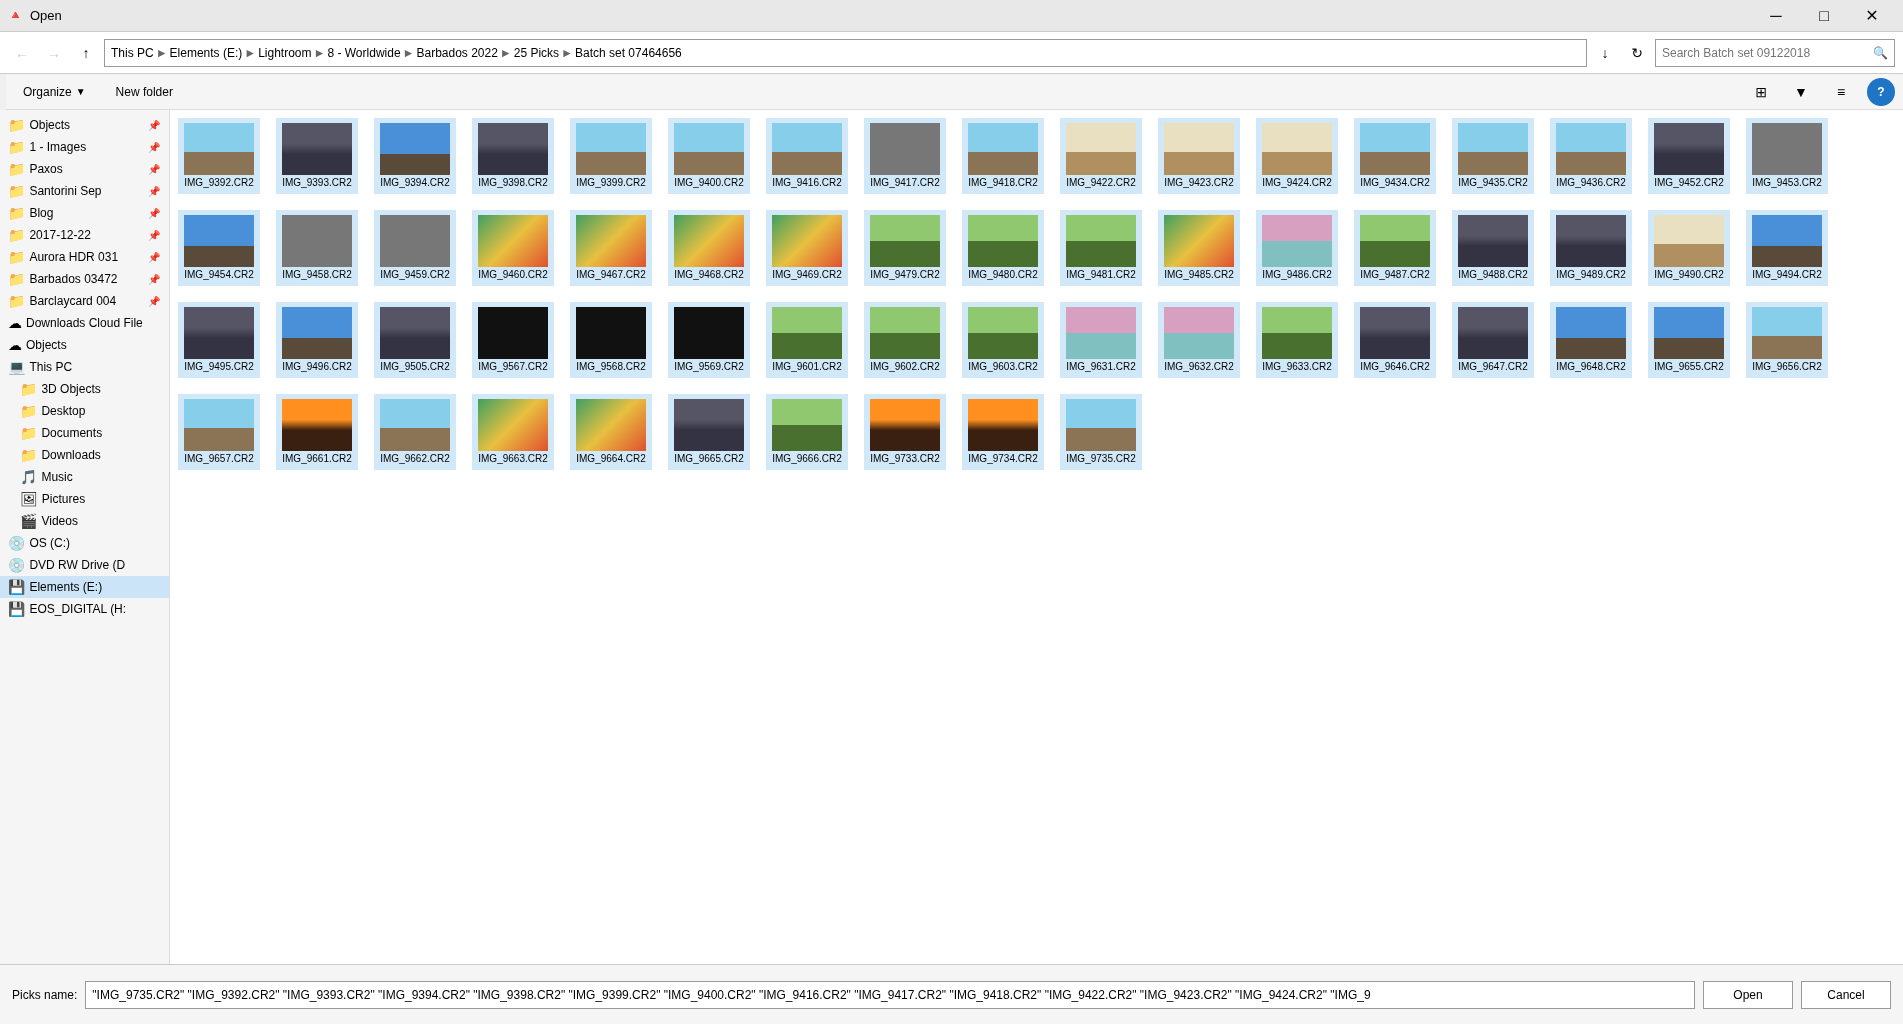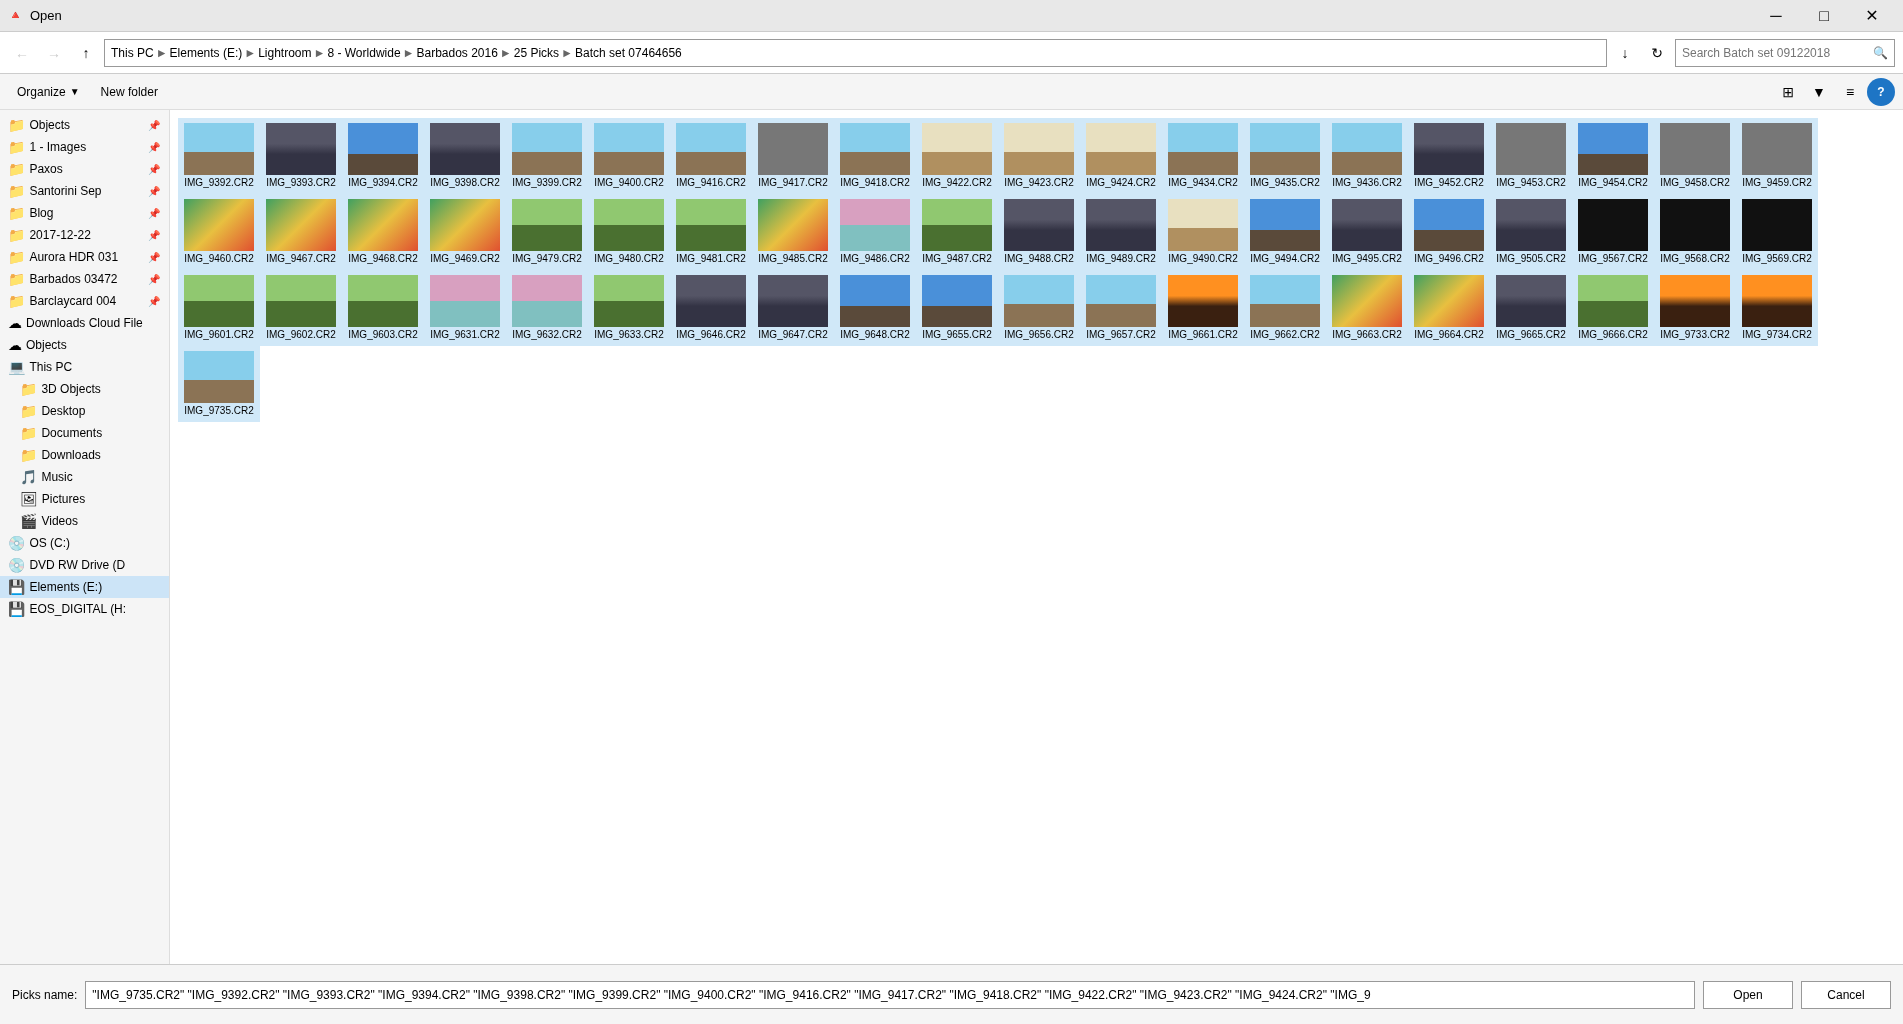--- a/index.html
+++ b/index.html
@@ -37,36 +37,37 @@
     .nav-btn.disabled { color: #ccc; cursor: default; }
     .breadcrumb-bar {
       flex: 1; height: 28px; border: 1px solid #999; background: #fff; display: flex; align-items: center; padding: 0 6px; font-size: 12px; overflow: hidden;
     }
     .breadcrumb-sep { color: #666; margin: 0 2px; }
     .breadcrumb-item { color: #000; cursor: pointer; white-space: nowrap; }
     .refresh-btn {
       width: 28px; height: 28px; border: 1px solid transparent; background: transparent; cursor: pointer; display: flex; align-items: center; justify-content: center; font-size: 14px;
     }
     .search-box {
-      width: 220px; height: 28px; border: 1px solid #999; background: #fff; display: flex; align-items: center; padding: 0 6px;
+      width: 240px; height: 28px; border: 1px solid #999; background: #fff; display: flex; align-items: center; padding: 0 6px;
     }
     .search-box input {
       border: none; outline: none; flex: 1; font-size: 12px; background: transparent;
     }
     .search-icon { color: #666; font-size: 12px; }
 
     
     .toolbar {
       background: #f5f5f5;
       height: 36px;
       display: flex;
       align-items: center;
       padding: 0 8px;
       border-bottom: 1px solid #ddd;
-      gap: 3px;
+      gap: 12px;
+      margin-left: 6px;
     }
     .toolbar-btn {
       height: 28px; padding: 0 8px; border: 1px solid transparent; background: transparent; cursor: pointer; display: flex; align-items: center; gap: 4px; font-size: 12px; border-radius: 2px;
     }
     .toolbar-dropdown { font-size: 10px; }
     .view-btn {
       width: 28px; height: 28px; border: 1px solid transparent; background: transparent; cursor: pointer; display: flex; align-items: center; justify-content: center; font-size: 14px;
     }
     .help-btn {
       width: 28px; height: 28px; border: 1px solid transparent; background: #1e75c5; color: white; cursor: pointer; display: flex; align-items: center; justify-content: center; border-radius: 50%; font-size: 12px; font-weight: bold;
@@ -97,21 +98,21 @@
 
     
     .file-area {
       flex: 1;
       background: #fff;
       overflow-y: auto;
       padding: 8px;
       display: flex;
       flex-wrap: wrap;
       align-content: flex-start;
-      gap: 0;
+      gap: 16px;
     }
     .file-item {
       width: 82px;
       display: flex;
       flex-direction: column;
       align-items: center;
       padding: 4px;
       cursor: pointer;
       border: 1px solid transparent;
       background: #d0e8f8;
@@ -168,21 +169,21 @@
   <button class="nav-btn">↑</button>
   <div class="breadcrumb-bar">
     <span class="breadcrumb-item">This PC</span>
     <span class="breadcrumb-sep">►</span>
     <span class="breadcrumb-item">Elements (E:)</span>
     <span class="breadcrumb-sep">►</span>
     <span class="breadcrumb-item">Lightroom</span>
     <span class="breadcrumb-sep">►</span>
     <span class="breadcrumb-item">8 - Worldwide</span>
     <span class="breadcrumb-sep">►</span>
-    <span class="breadcrumb-item">Barbados 2016</span>
+    <span class="breadcrumb-item">Barbados 2022</span>
     <span class="breadcrumb-sep">►</span>
     <span class="breadcrumb-item">25 Picks</span>
     <span class="breadcrumb-sep">►</span>
     <span class="breadcrumb-item">Batch set 07464656</span>
   </div>
   <button class="refresh-btn">↓</button>
   <button class="refresh-btn">↻</button>
   <div class="search-box">
     <input type="text" placeholder="Search Batch set 09122018" style="">
     <span class="search-icon">🔍</span>

